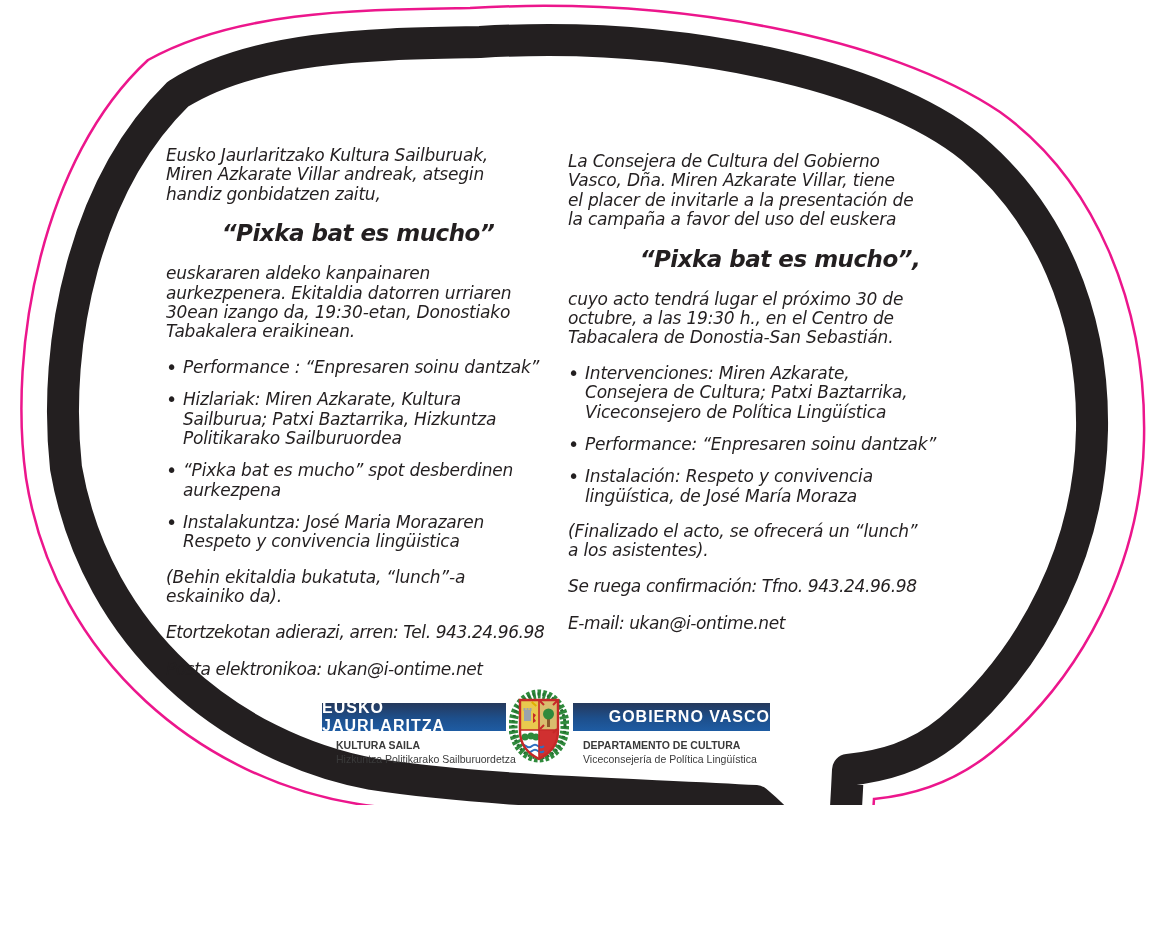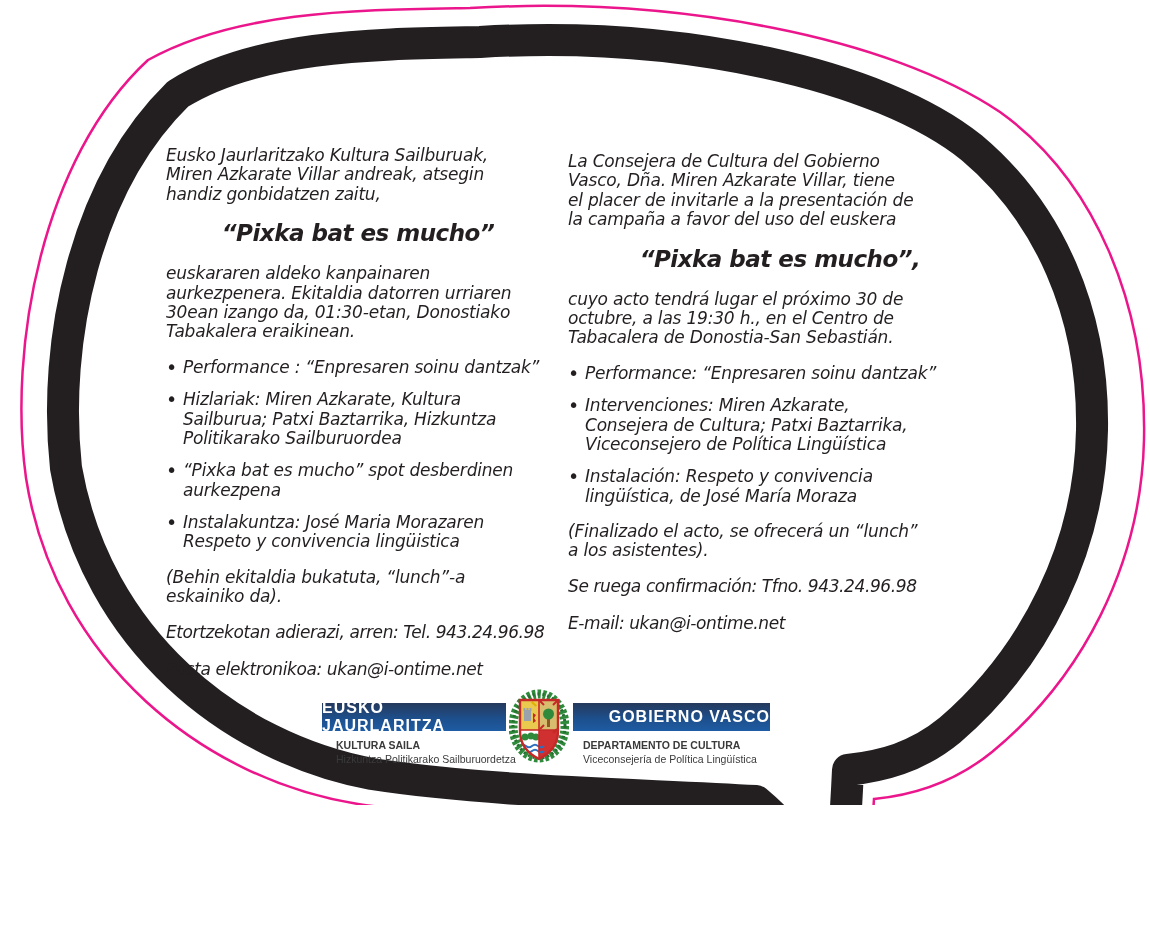--- a/index.html
+++ b/index.html
@@ -75,21 +75,21 @@
          C 258 44, 380 44, 480 42 Z" fill="#ffffff" stroke="#231f20" stroke-width="32" stroke-linejoin="round"></path>
   </svg>
 
   <div class="col col-left">
     <p class="para">Eusko Jaurlaritzako Kultura Sailburuak,
 Miren Azkarate Villar andreak, atsegin
 handiz gonbidatzen zaitu,</p>
     <div class="title">“Pixka bat es mucho”</div>
     <p class="para">euskararen aldeko kanpainaren
 aurkezpenera. Ekitaldia datorren urriaren
-30ean izango da, 01:30-etan, Donostiako
+30ean izango da, 19:30-etan, Donostiako
 Tabakalera eraikinean.</p>
     <ul class="bullets">
       <li>Performance : “Enpresaren soinu dantzak”</li>
       <li>Hizlariak: Miren Azkarate, Kultura
 Sailburua; Patxi Baztarrika, Hizkuntza
 Politikarako Sailburuordea</li>
       <li>“Pixka bat es mucho” spot desberdinen
 aurkezpena</li>
       <li>Instalakuntza: José Maria Morazaren
 Respeto y convivencia lingüistica</li>
@@ -103,24 +103,24 @@
   <div class="col col-right">
     <p class="para">La Consejera de Cultura del Gobierno
 Vasco, Dña. Miren Azkarate Villar, tiene
 el placer de invitarle a la presentación de
 la campaña a favor del uso del euskera</p>
     <div class="title">“Pixka bat es mucho”,</div>
     <p class="para">cuyo acto tendrá lugar el próximo 30 de
 octubre, a las 19:30 h., en el Centro de
 Tabacalera de Donostia-San Sebastián.</p>
     <ul class="bullets">
-      <li>Performance: “Enpresaren soinu dantzak”</li>
       <li>Intervenciones: Miren Azkarate,
 Consejera de Cultura; Patxi Baztarrika,
 Viceconsejero de Política Lingüística</li>
+      <li>Performance: “Enpresaren soinu dantzak”</li>
       <li>Instalación: Respeto y convivencia
 lingüística, de José María Moraza</li>
     </ul>
     <p class="para">(Finalizado el acto, se ofrecerá un “lunch”
 a los asistentes).</p>
     <p class="contact">Se ruega confirmación: Tfno. 943.24.96.98</p>
     <p class="contact">E-mail: ukan@i-ontime.net</p>
   </div>
 
   <div class="logo">

